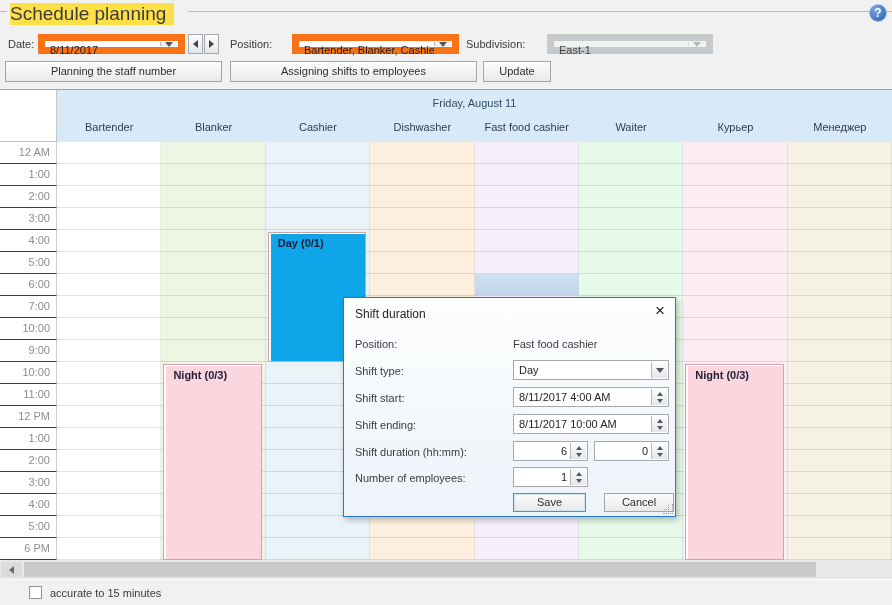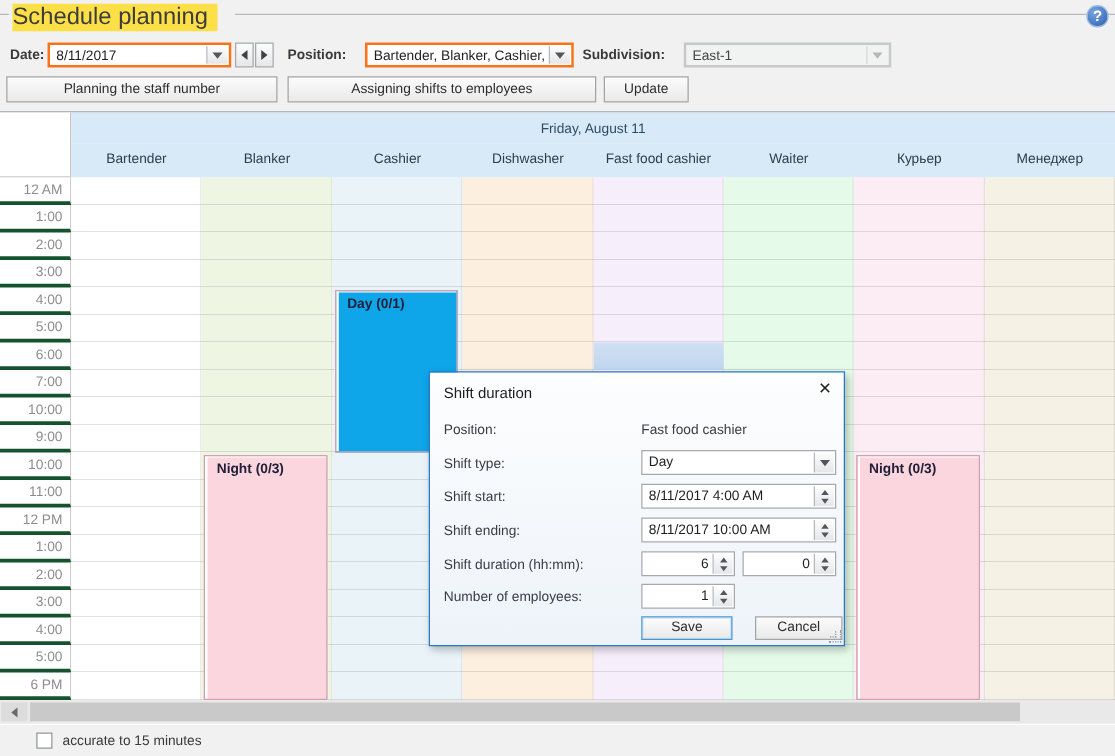--- a/index.html
+++ b/index.html
@@ -11,23 +11,23 @@
   .page-title{position:absolute;left:10px;top:3px;font-size:19px;color:#3c3c3c;background:#fde047;padding-right:8px;z-index:2;}
   .title-rule{position:absolute;top:11px;height:1px;background:#b9b9b9;z-index:1;}
   .rule-left{left:0;width:7px;}
   .rule-right{left:188px;right:0;}
   .help-icon{
     position:absolute;right:5px;top:4px;width:18px;height:18px;border-radius:50%;
     background:radial-gradient(circle at 35% 30%,#7aa6e0,#2a5cb0);
     border:1px solid #9db9e2;color:#fff;font-weight:bold;font-size:12px;
     text-align:center;line-height:17px;z-index:3;cursor:pointer;box-sizing:border-box;
   }
-  .tb-label{position:absolute;top:38px;color:#3a3a3a;font-weight:bold;}
+  .tb-label{position:absolute;top:38px;color:#3a3a3a;}
   .field{
-    position:absolute;height:20px;background:#fff;border:2px solid #f97316;box-sizing:border-box;
+    position:absolute;height:20px;background:#fff;border:7px solid #f97316;box-sizing:border-box;
   }
   .field .txt{position:absolute;left:5px;top:3px;right:18px;white-space:nowrap;overflow:hidden;color:#1f1f1f;}
   .field .btnpart{
     position:absolute;right:1px;top:1px;bottom:1px;width:16px;
     background:linear-gradient(#fdfdfd,#e4e6e8);border-left:1px solid #b5b9be;
     display:flex;align-items:center;justify-content:center;flex-direction:column;cursor:pointer;
   }
   .field.disabled{background:#f1f2f2;border-color:#c6c9cc;}
   .field.disabled .txt{color:#444;}
   .field.disabled .btnpart{background:#f1f2f2;border-left:1px solid #d4d6d8;}
@@ -51,21 +51,21 @@
     position:absolute;left:0;top:89px;width:892px;height:490px;background:#fff;
     border-top:1px solid #9aa1a8;border-bottom:1px solid #c2c2c2;box-sizing:content-box;
   }
   .corner-cell{position:absolute;left:0;top:0;width:57px;height:52px;background:#fff;border-right:1px solid #c6c6c6;border-bottom:1px solid #c6c6c6;box-sizing:border-box;}
   .date-strip{position:absolute;left:57px;top:0;width:835px;height:25px;text-align:center;line-height:27px;color:#2d4d66;}
   .col-headers{position:absolute;left:57px;top:25px;width:835px;height:27px;display:flex;}
   .col-header{flex:1;text-align:center;line-height:24px;color:#2e3d4e;overflow:hidden;white-space:nowrap;}
   .grid-body{position:absolute;left:0;top:52px;width:892px;height:418px;}
   .time-gutter{position:absolute;left:0;top:0;width:57px;height:418px;background:#fff;}
   .time-cell{
-    height:22px;box-sizing:border-box;border-bottom:3px solid #14532d;border-right:1px solid #cdcdcd;
+    height:22px;box-sizing:border-box;border-bottom:1px solid #14532d;border-right:1px solid #cdcdcd;
     text-align:right;padding-right:6px;color:#8d8d8d;line-height:20px;
   }
   .grid-columns{position:absolute;left:57px;top:0;width:835px;height:418px;display:flex;}
   .grid-col{flex:1;box-sizing:border-box;border-right:1px solid rgba(100,100,100,0.12);}
   .row-lines{
     position:absolute;left:57px;top:0;width:835px;height:418px;pointer-events:none;
     background:repeating-linear-gradient(to bottom,transparent 0 21px,rgba(120,120,120,0.22) 21px 22px);
   }
   .sel-cell{position:absolute;height:22px;background:linear-gradient(#cfe0f2,#c0d6ee);}
   .shift-block{

